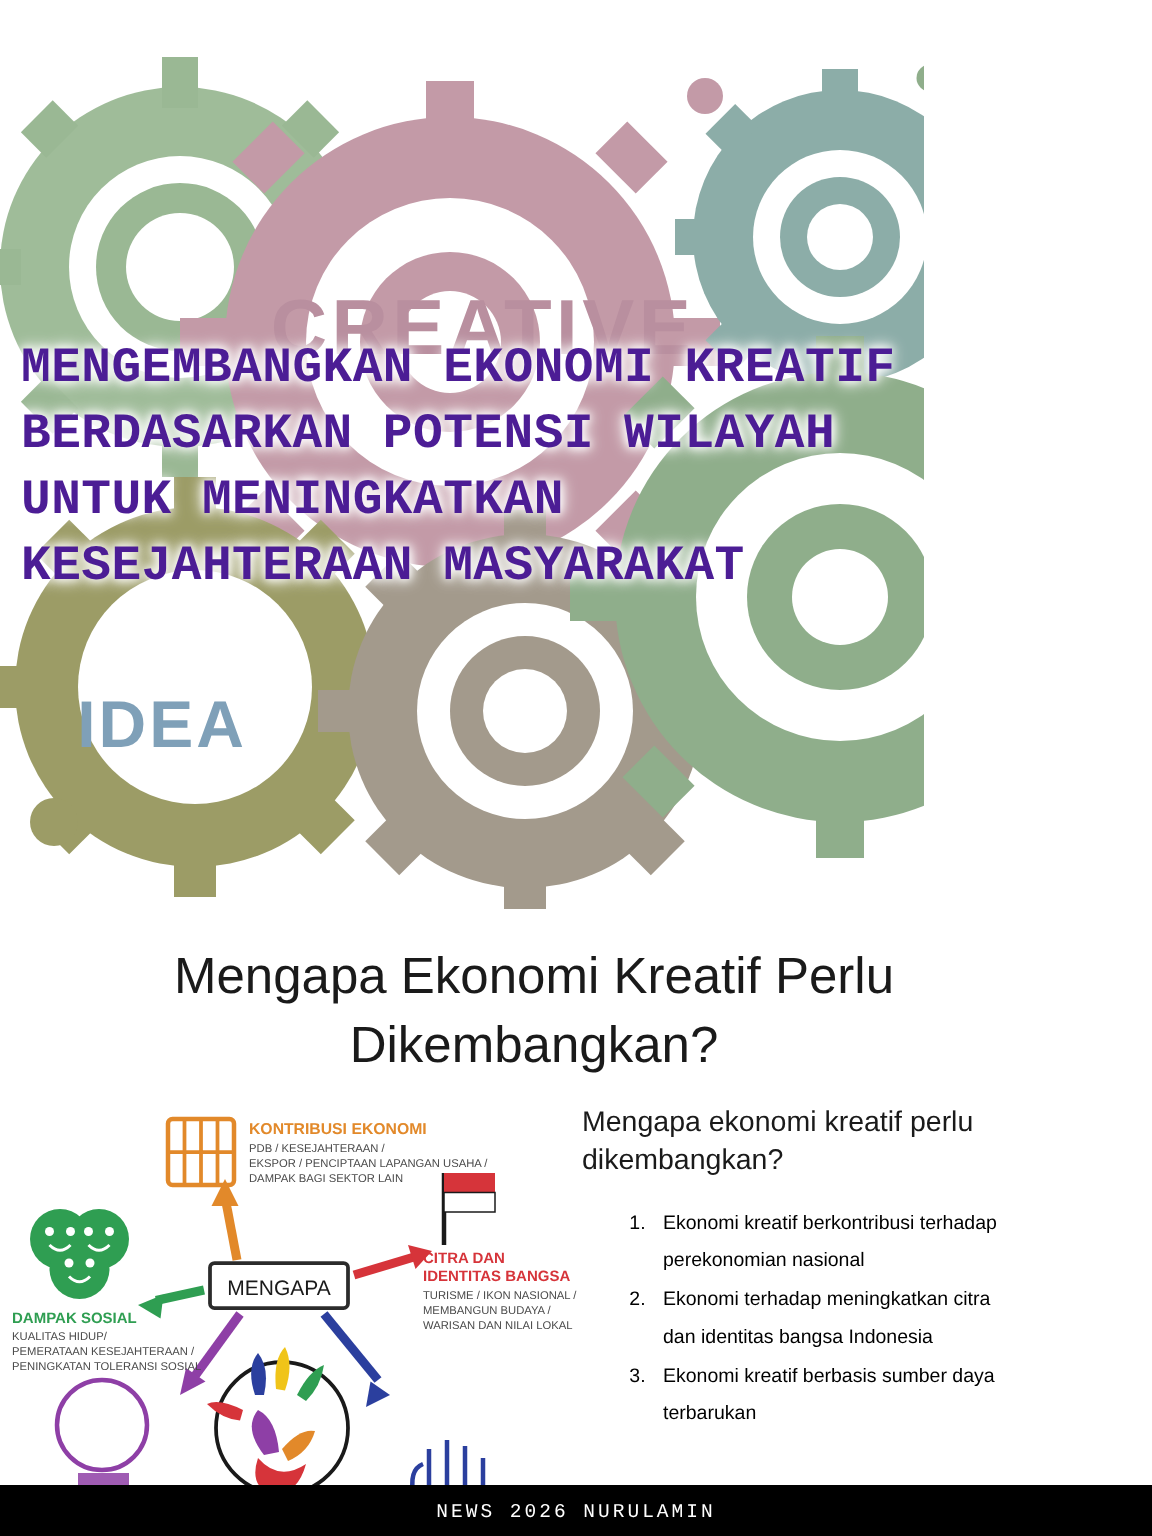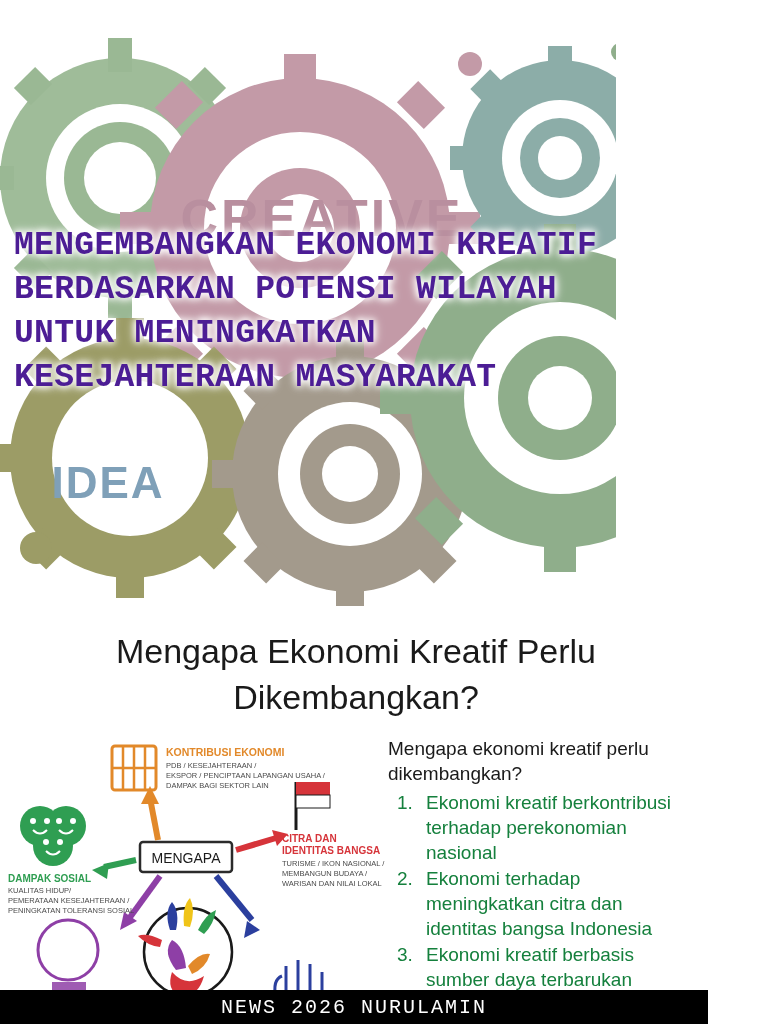--- a/index.html
+++ b/index.html
@@ -79,48 +79,48 @@
     padding-right: 18px;
     padding-top: 2px;
   }
   .text-col .lead {
     font-size: 19px;
     line-height: 25px;
     color: #1a1a1a;
     margin: 0 0 4px 0;
   }
   ol.points {
-    margin: 0;
+    margin: 16px;
     padding-left: 30px;
-    font-size: 19px;
+    font-size: 13px;
     line-height: 25px;
-    color: #15803d;
+    color: #000000;
   }
   ol.points li {
     margin-bottom: 1px;
     padding-left: 8px;
   }
 
   
   .diagram-svg { position:absolute; left:0; top:0; }
 
   
   .footer-bar {
     position: absolute;
     left: 0;
     bottom: 0;
-    width: 708px;
+    width: 768px;
     height: 34px;
     background: #000000;
     color: #ffffff;
     display: flex;
     align-items: center;
     justify-content: center;
     font-family: "Liberation Mono", monospace;
-    font-size: 20px;
+    font-size: 13px;
     letter-spacing: 2px;
   }
 </style>
 </head>
 <body>
 
 <div class="slide-title">
 
   <svg class="gears-canvas" viewBox="0 0 768 578" aria-hidden="true">
     <defs>

